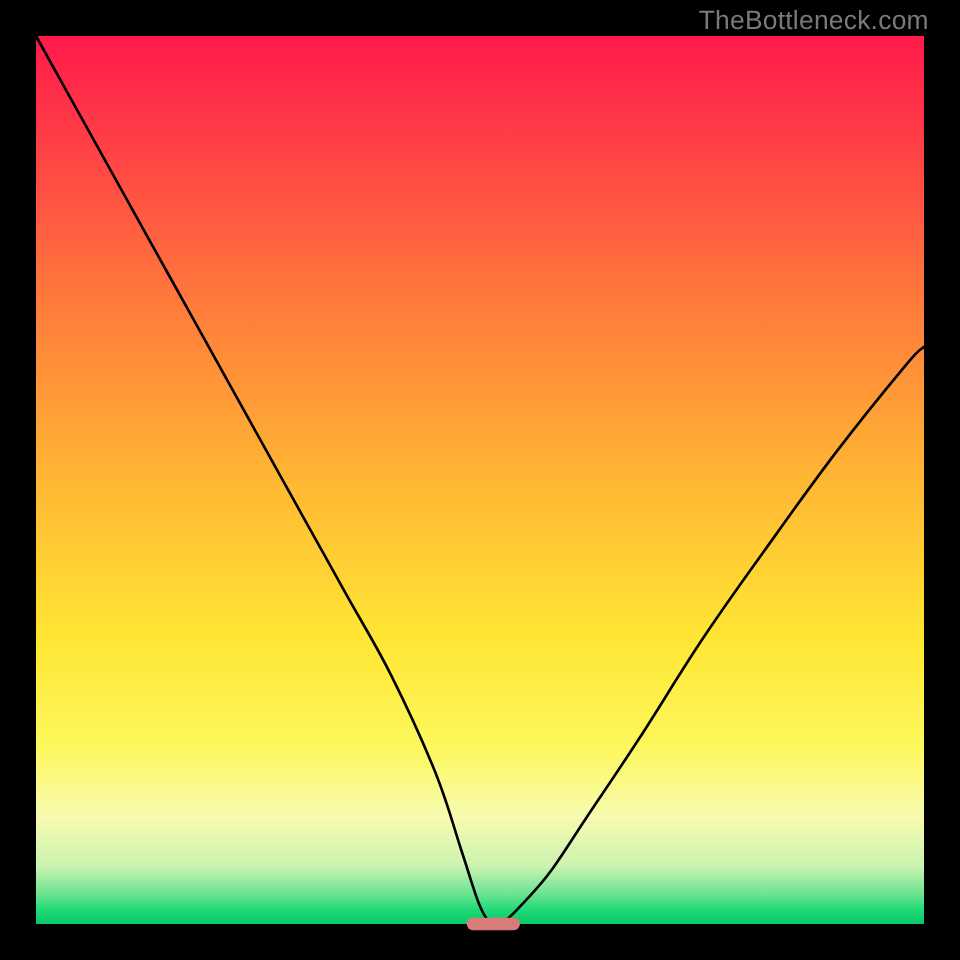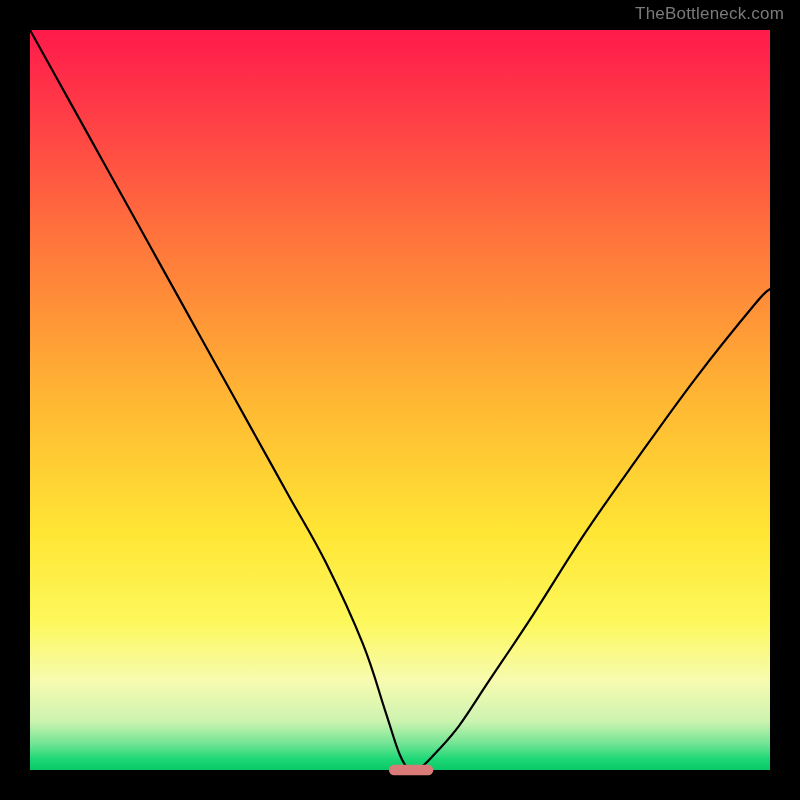--- a/index.html
+++ b/index.html
@@ -17,23 +17,23 @@
     height: 800px;
     background: #000;
   }
   .plot {
     position: absolute;
     display: block;
   }
   .watermark {
     position: absolute;
     top: 4px;
-    right: 16px;
+    right: 26px;
     color: #7a7a7a;
-    font-size: 17px;
+    font-size: 22px;
     font-weight: 400;
     letter-spacing: 0.2px;
     user-select: none;
   }
 </style>
 </head>
 <body>
 
 <div class="frame">
 

